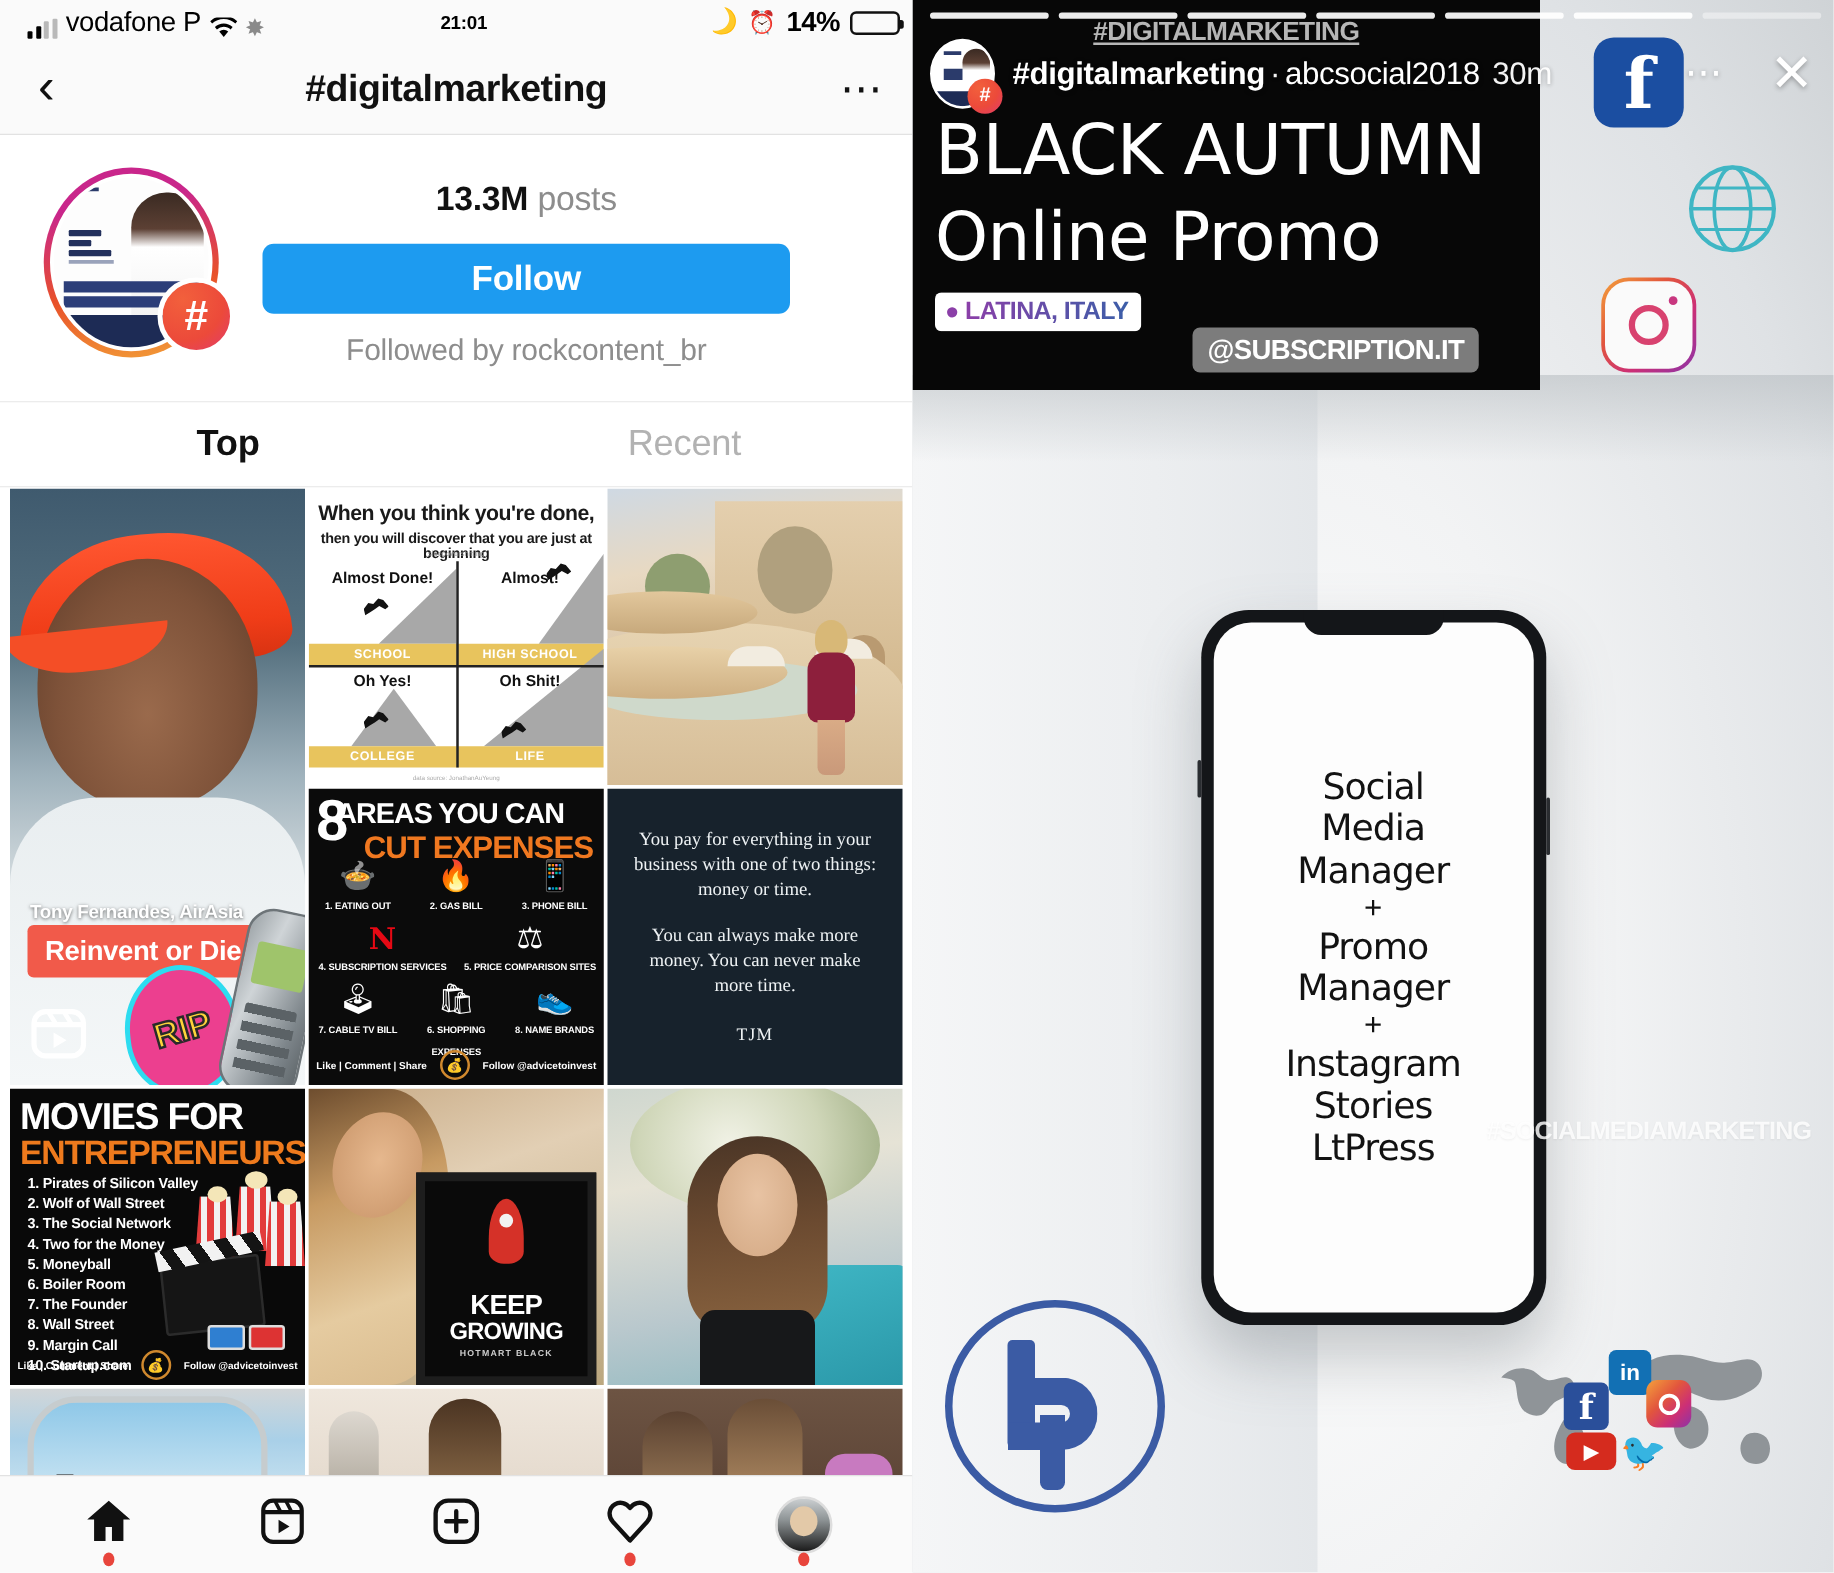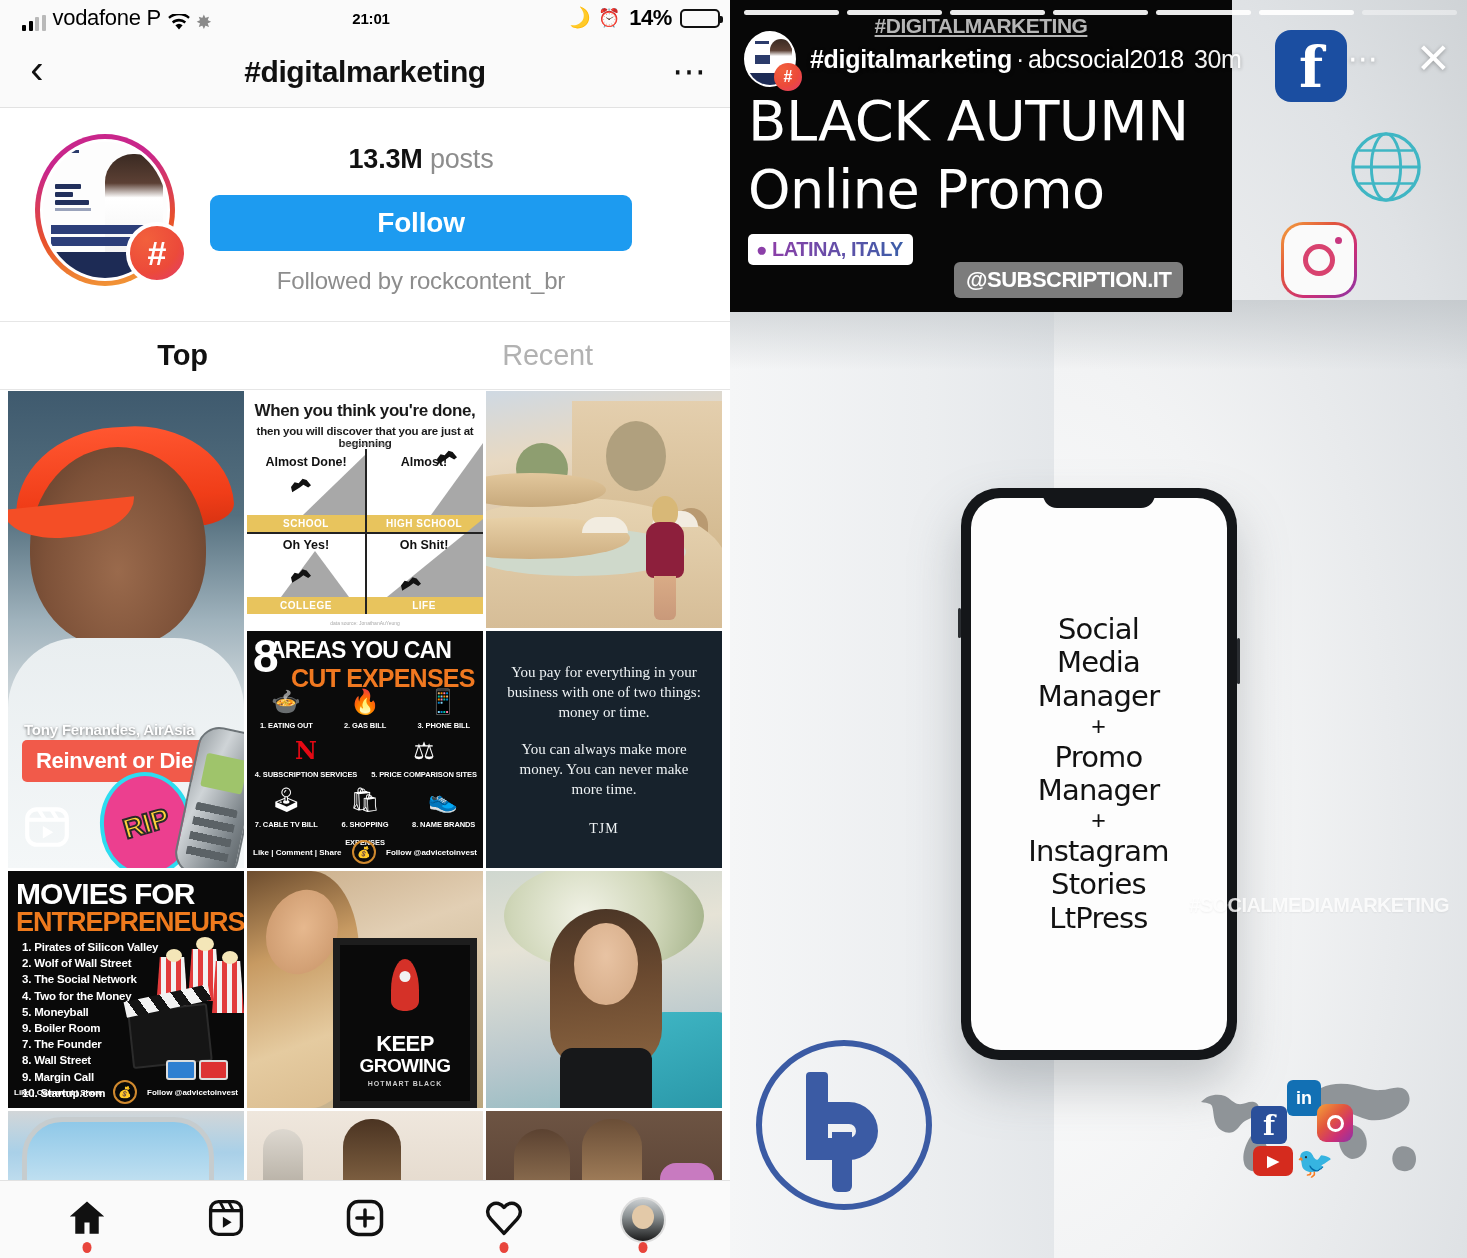--- a/index.html
+++ b/index.html
@@ -739,21 +739,21 @@
 
       <div class="cell p-movies">
         <div class="mv-h1">MOVIES FOR</div>
         <div class="mv-h2">ENTREPRENEURS</div>
         <ul class="mv-list">
           <li>1. Pirates of Silicon Valley</li>
           <li>2. Wolf of Wall Street</li>
           <li>3. The Social Network</li>
           <li>4. Two for the Money</li>
           <li>5. Moneyball</li>
-          <li>9. Boiler Room</li>
+          <li>6. Boiler Room</li>
           <li>7. The Founder</li>
           <li>8. Wall Street</li>
           <li>9. Margin Call</li>
           <li>10. Startup.com</li>
         </ul>
         <div class="pop1"></div>
         <div class="pop2"></div>
         <div class="pop3"></div>
         <div class="popcorn" style="right:62px; top:78px; width:16px; height:13px;"></div>
         <div class="popcorn" style="right:30px; top:66px; width:18px; height:14px;"></div>

